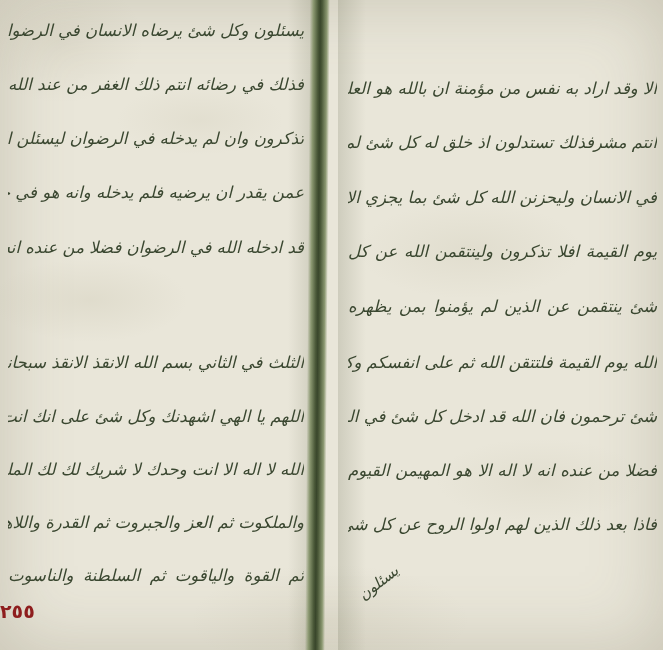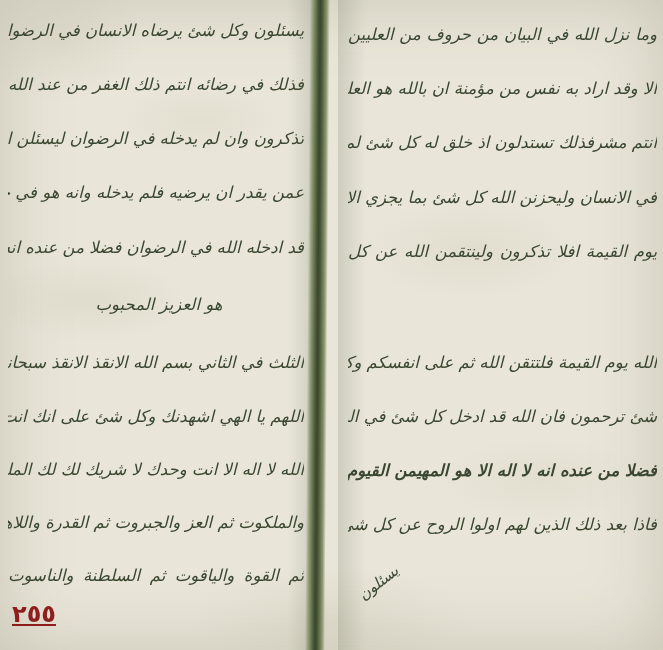--- a/index.html
+++ b/index.html
@@ -64,66 +64,65 @@
   }
   .page-right .line{left:16px;right:6px;}
   .line.centered{text-align:center;text-align-last:center;left:60px;right:60px;}
   .catchword{
     position:absolute;left:34px;top:586px;
     direction:rtl;font-style:italic;font-size:15px;color:var(--ink);
     transform:rotate(-38deg);transform-origin:left bottom;
     white-space:nowrap;
   }
   .page-number{
-    position:absolute;left:12px;top:600px;
-    font-size:24px;font-weight:bold;letter-spacing:1px;
+    position:absolute;left:0;top:600px;
+    font-size:19px;font-weight:bold;letter-spacing:1px;
     color:var(--page-number-red);
-    font-style:normal;direction:rtl;text-decoration:underline;
+    font-style:normal;direction:rtl;
   }
   
   .pl-0{top:12px;}  .pl-1{top:66px;}  .pl-2{top:120px;} .pl-3{top:174px;}
   .pl-4{top:229px;} .pl-5{top:286px;} .pl-6{top:344px;} .pl-7{top:398px;}
   .pl-8{top:451px;} .pl-9{top:504px;} .pl-10{top:557px;}
   
   .pr-0{top:16px;}  .pr-1{top:70px;}  .pr-2{top:124px;} .pr-3{top:179px;}
   .pr-4{top:233px;} .pr-5{top:288px;} .pr-6{top:344px;} .pr-7{top:398px;}
-  .pr-8{top:452px;font-weight:bold;} .pr-9{top:506px;} .pr-10{top:558px;}
+  .pr-8{top:452px;} .pr-9{top:506px;} .pr-10{top:558px;}
 </style>
 </head>
 <body>
 
 <div class="scan">
 
   <div class="texture"></div>
 
   <div class="page page-left">
     <div class="line pl-0">يسئلون وكل شئ يرضاه الانسان في الرضوان</div>
     <div class="line pl-1">فذلك في رضائه انتم ذلك الغفر من عند الله</div>
     <div class="line pl-2">تذكرون وان لم يدخله في الرضوان ليسئلن الله</div>
     <div class="line pl-3">عمن يقدر ان يرضيه فلم يدخله وانه هو في حد وجحيم</div>
     <div class="line pl-4">قد ادخله الله في الرضوان فضلا من عنده انه</div>
-    <div class="line pl-5 centered">هو العزيز المحبوب</div>
     <div class="line pl-6">الثلث في الثاني بسم الله الانقذ الانقذ سبحانك</div>
     <div class="line pl-7">اللهم يا الهي اشهدنك وكل شئ على انك انت</div>
     <div class="line pl-8">الله لا اله الا انت وحدك لا شريك لك لك الملك</div>
     <div class="line pl-9">والملكوت ثم العز والجبروت ثم القدرة واللاهوت</div>
     <div class="line pl-10">ثم القوة والياقوت ثم السلطنة والناسوت</div>
     <div class="page-number">٢٥٥</div>
   </div>
 
   <div class="shadow-left"></div>
   <div class="gutter"></div>
   <div class="shadow-right"></div>
 
   <div class="page page-right">
-    <div class="line pr-0">وما نزل الله في البيان من حروف من العليين</div>
     <div class="line pr-1">الا وقد اراد به نفس من مؤمنة ان بالله هو العلم</div>
     <div class="line pr-2">انتم مشرفذلك تستدلون اذ خلق له كل شئ لما يرجع</div>
     <div class="line pr-3">في الانسان وليحزنن الله كل شئ بما يجزي الانسان</div>
     <div class="line pr-4">يوم القيمة افلا تذكرون ولينتقمن الله عن كل</div>
+    <div class="line pr-5">شئ ينتقمن عن الذين لم يؤمنوا بمن يظهره</div>
     <div class="line pr-6">الله يوم القيمة فلتتقن الله ثم على انفسكم وكل</div>
     <div class="line pr-7">شئ ترحمون فان الله قد ادخل كل شئ في الرضوان</div>
     <div class="line pr-8">فضلا من عنده انه لا اله الا هو المهيمن القيوم</div>
     <div class="line pr-9">فاذا بعد ذلك الذين لهم اولوا الروح عن كل شئ</div>
     <div class="catchword">يسئلون</div>
   </div>
 
 </div>
 
 </body></html>

